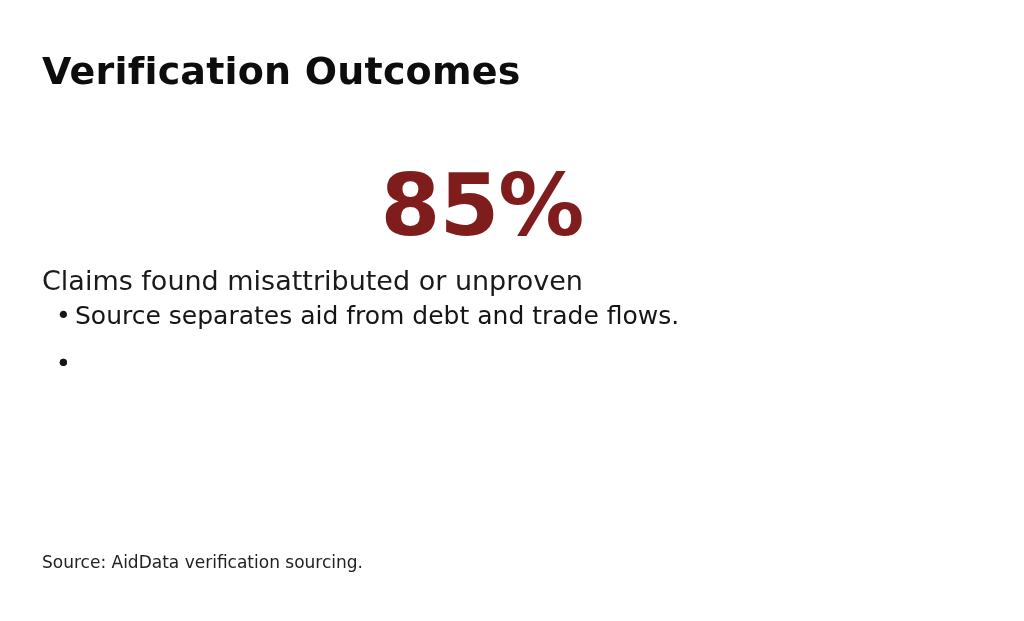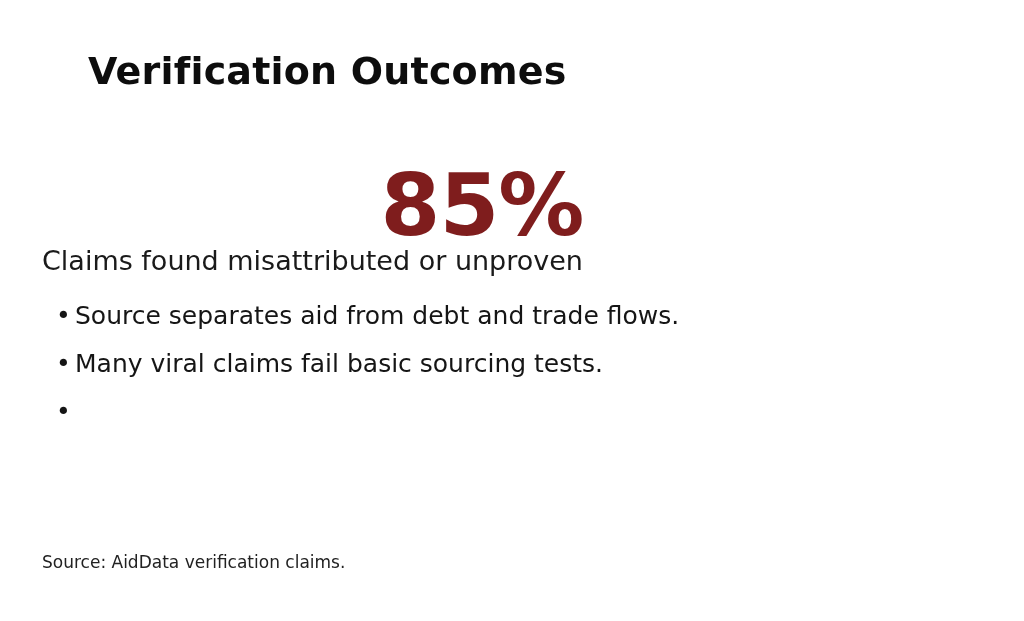--- a/index.html
+++ b/index.html
@@ -26,21 +26,20 @@
   .slide-title {
     position: absolute;
     left: 42px;
     top: 50px;
     font-size: 38px;
     font-weight: bold;
     letter-spacing: 0.2px;
     line-height: 1.12;
     color: #0d0d0d;
     white-space: nowrap;
-    margin-left: 46px;
   }
 
   .stat-block {
     position: absolute;
     left: 42px;
     top: 166px;
     width: 880px;
   }
 
   .stat-value {
@@ -52,21 +51,21 @@
     display: block;
     text-align: center;
   }
 
   .stat-caption {
     display: block;
     font-size: 27px;
     font-weight: normal;
     line-height: 1.15;
     color: #1a1a1a;
-    margin-top: 0;
+    margin-top: 20px;
   }
 
   .bullet-list {
     position: absolute;
     left: 42px;
     top: 303px;
     width: 900px;
     margin: 0;
     padding: 0;
     list-style: none;
@@ -117,22 +116,21 @@
     <span class="stat-caption">Claims found misattributed or unproven</span>
   </div>
 
   <ul class="bullet-list">
     <li class="bullet-item">
       <span class="bullet-marker">•</span>
       <span class="bullet-text">Source separates aid from debt and trade flows.</span>
     </li>
     <li class="bullet-item">
       <span class="bullet-marker">•</span>
-      <span class="bullet-text">Many viral claims fail basic sourcing tests.</span>
     </li>
     <li class="bullet-item">
       <span class="bullet-marker">•</span>
     </li>
   </ul>
 
-  <div class="source-note">Source: AidData verification claims.</div>
+  <div class="source-note">Source: AidData verification sourcing.</div>
 
 </div>
 
 </body></html>

